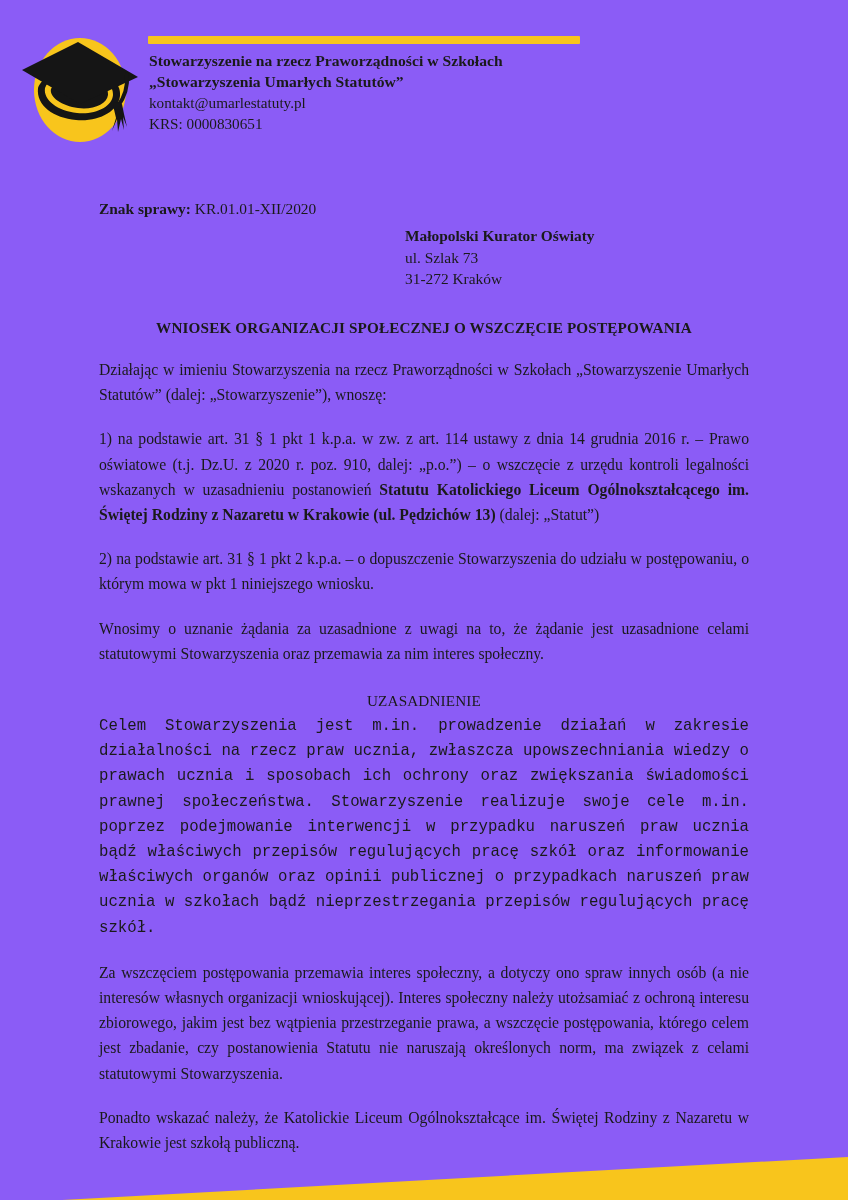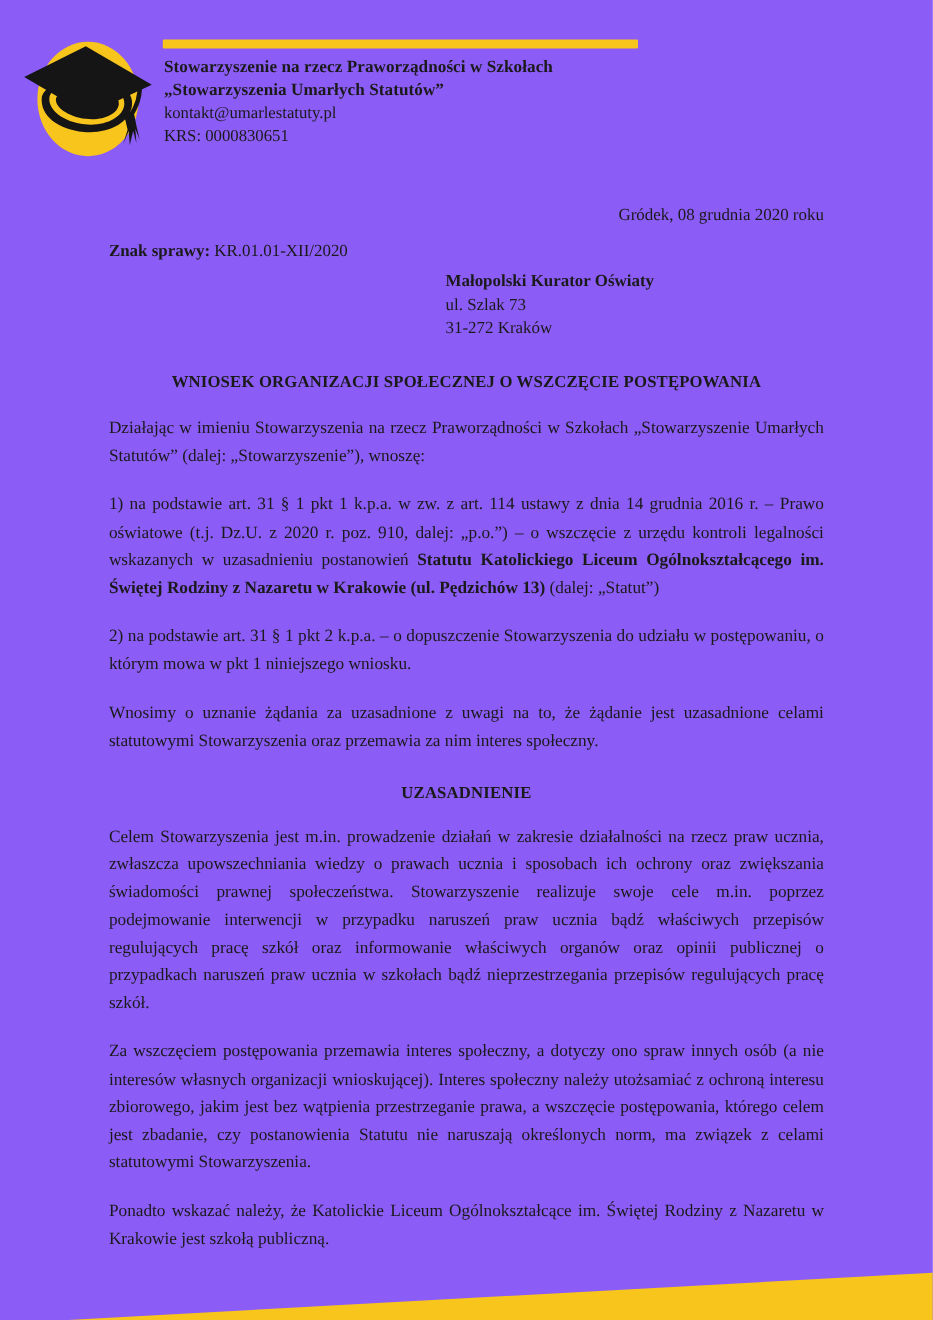--- a/index.html
+++ b/index.html
@@ -117,35 +117,35 @@
     font-size: 15.2px;
     font-weight: bold;
     text-align: center;
     letter-spacing: 0.15px;
     line-height: 20px;
   }
 
   h2.section-title {
     margin: 25px 0 0 0;
     font-size: 15.2px;
-    font-weight: bold;
+    font-weight: normal;
     text-align: center;
     letter-spacing: 0.15px;
     line-height: 20px;
   }
 
   p.para {
     margin: 19px 0 0 0;
     font-size: 15.7px;
     line-height: 25.2px;
     text-align: justify;
     text-justify: inter-word;
     hyphens: none;
   }
-  p.para.tight { margin-top: 17px; }
+  p.para.tight { margin-top: 3px; font-family: Liberation Mono, monospace; }
   p.para b { font-weight: bold; }
 
   
   #bottom-wedge {
     position: absolute;
     left: 0;
     bottom: 0;
     width: 848px;
     height: 60px;
     pointer-events: none;
@@ -180,21 +180,20 @@
     <div id="header-text">
       <div class="org-line">Stowarzyszenie na rzecz Praworządności w Szkołach</div>
       <div class="org-line">„Stowarzyszenia Umarłych Statutów”</div>
       <div class="contact-line">kontakt@umarlestatuty.pl</div>
       <div class="contact-line">KRS: 0000830651</div>
     </div>
   </div>
 
   <div id="content">
 
-    <p class="date-line">Gródek, 08 grudnia 2020 roku</p>
 
     <div id="case-addr-block">
       <div id="case-number">
         <b>Znak sprawy:</b><span>&nbsp;</span><span>KR.01.01-XII/2020</span>
       </div>
 
       <div id="addressee">
         <div class="addr-name">Małopolski Kurator Oświaty</div>
         <div>ul. Szlak 73</div>
         <div>31-272 Kraków</div>

